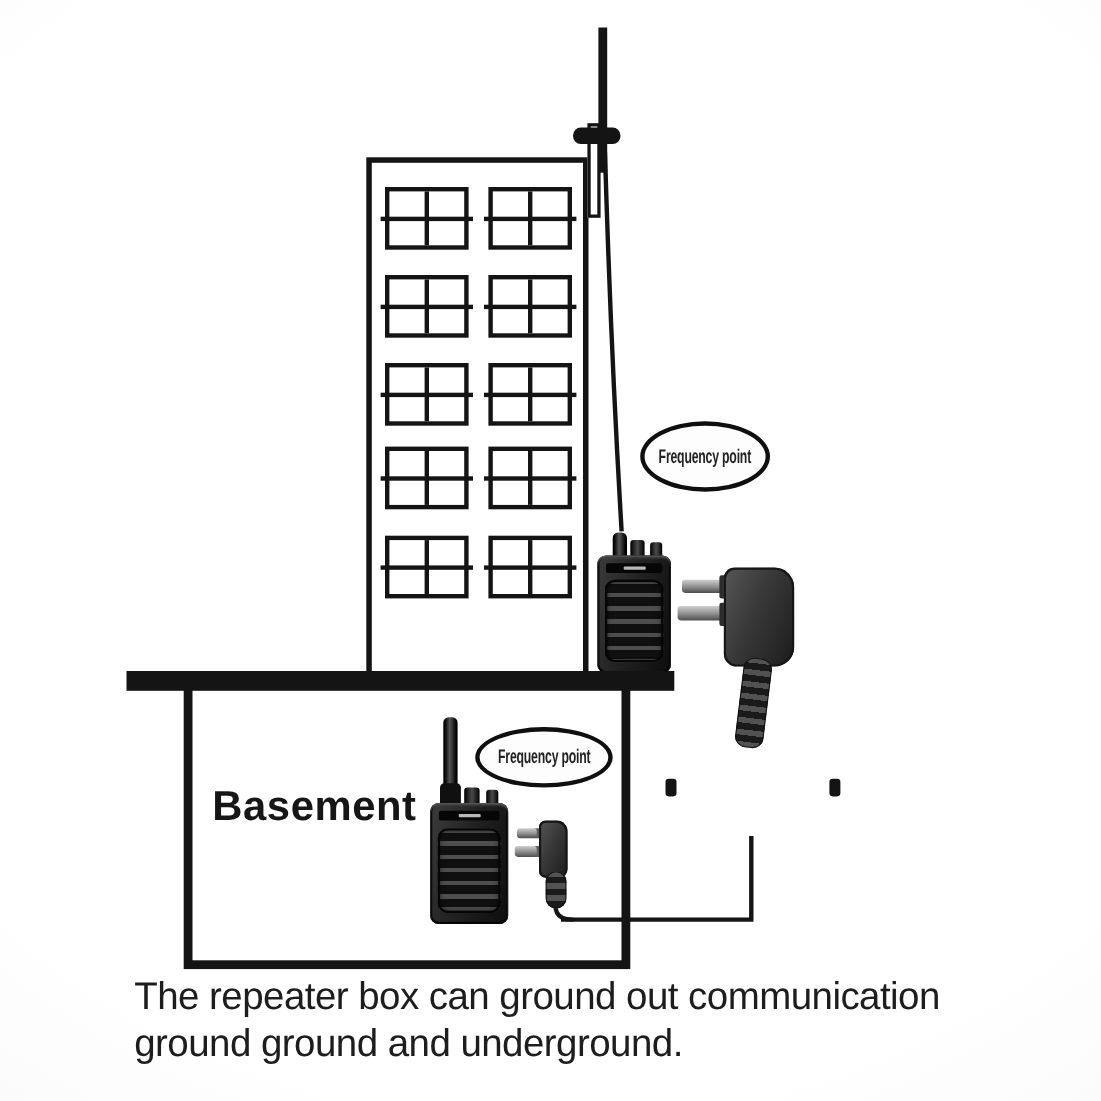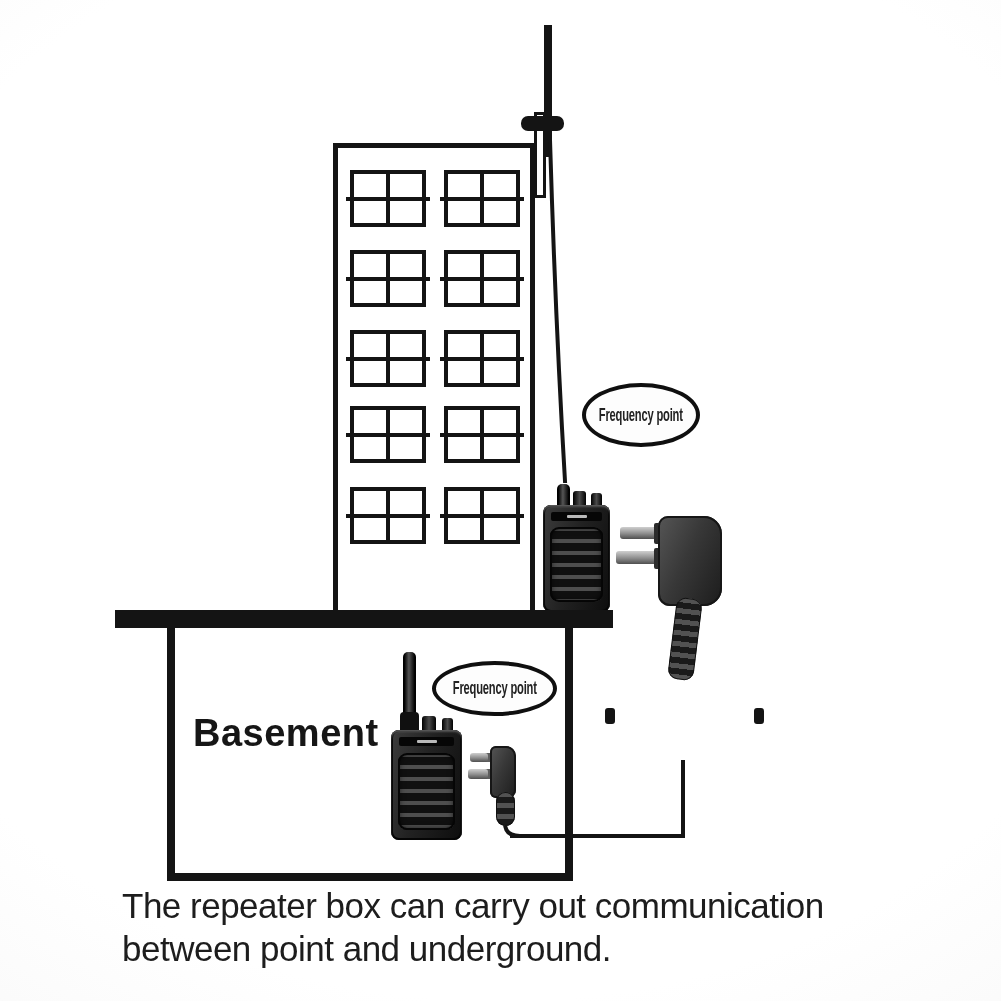--- a/index.html
+++ b/index.html
@@ -172,17 +172,17 @@
   </div>
 
   <div class="abs callout callout-upper">
     <span>Frequency point</span>
   </div>
   <div class="abs callout callout-lower">
     <span>Frequency point</span>
   </div>
 
   <div class="abs caption">
-    <div>The repeater box can carry out communication</div>
-    <div>between point and underground.</div>
+    <div>The repeater box can ground out communication</div>
+    <div>ground ground and underground.</div>
   </div>
 
 </div>
 
 </body></html>

